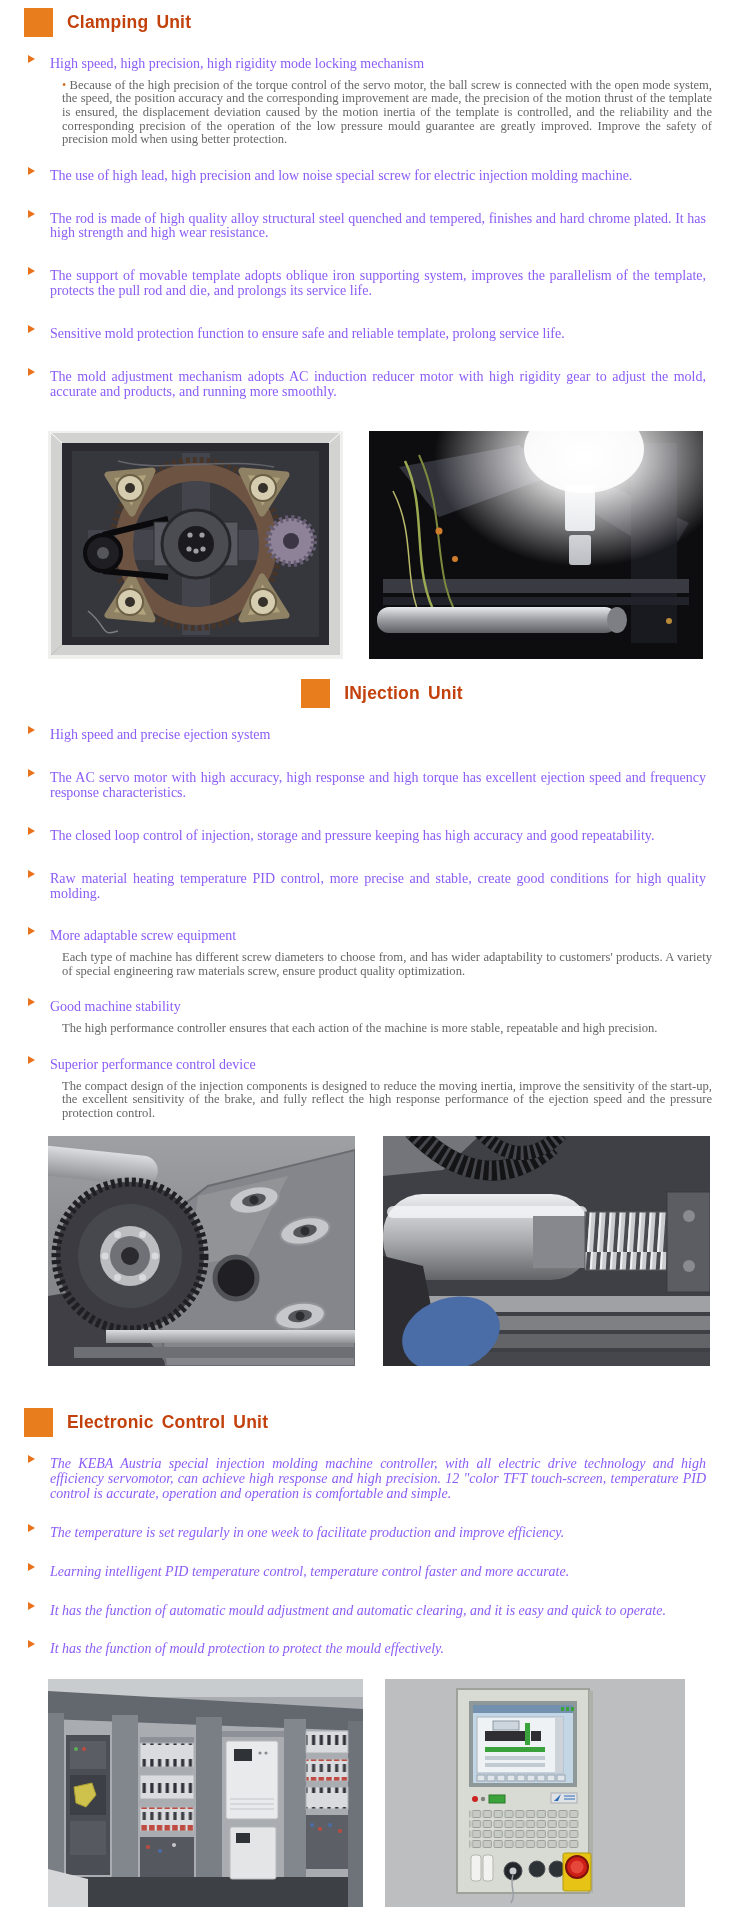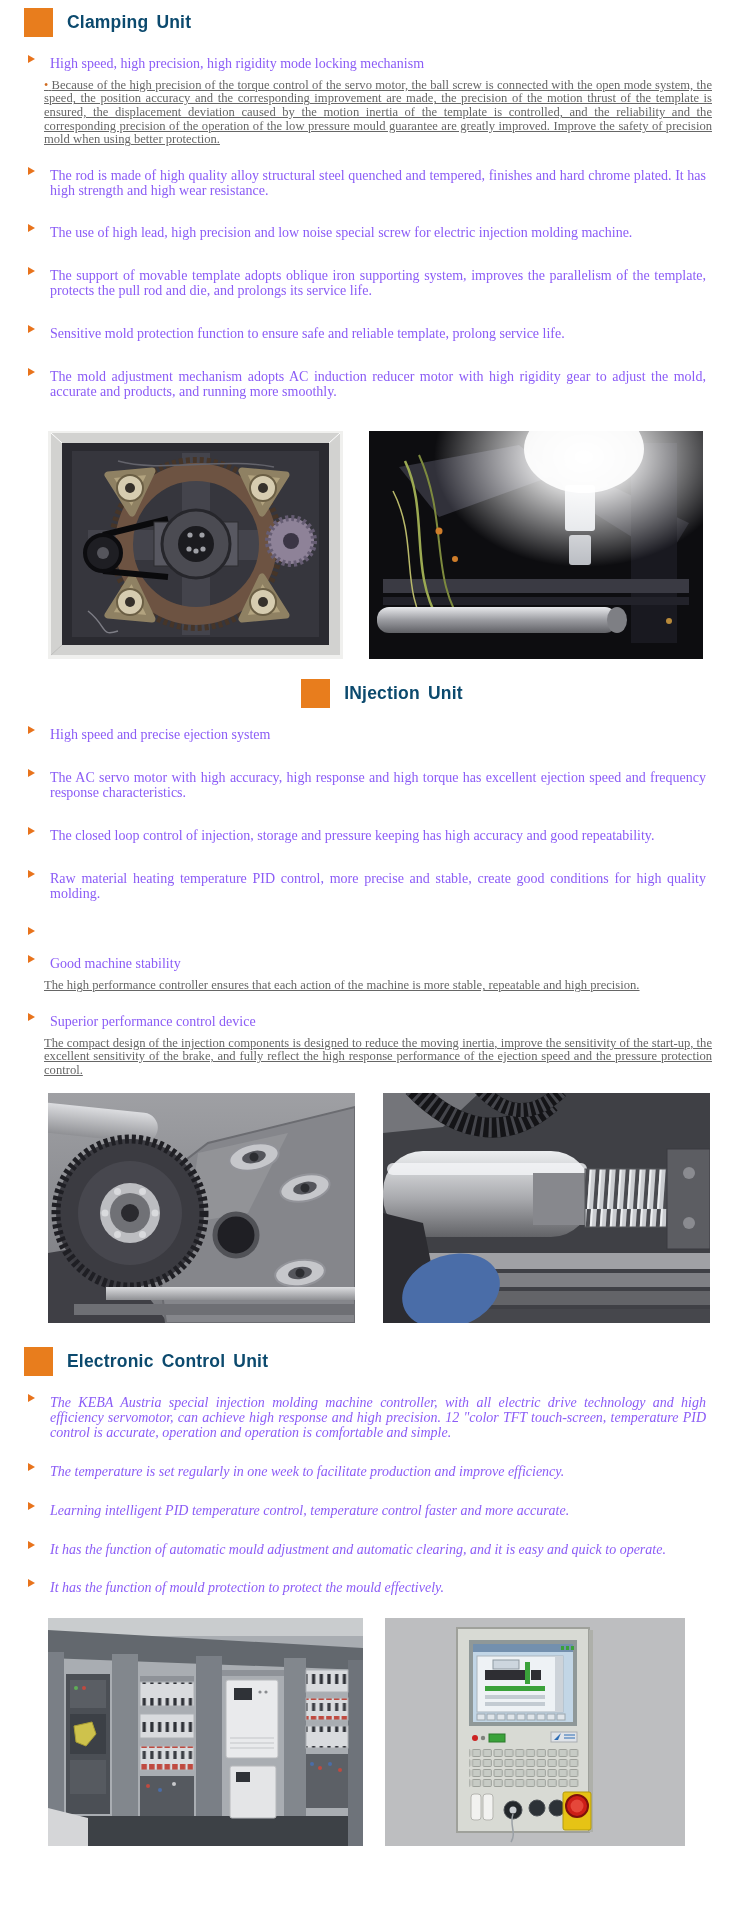--- a/index.html
+++ b/index.html
@@ -2,31 +2,31 @@
 <html><head>
 <meta charset="utf-8">
 <style>
   html,body{margin:0;padding:0;background:#fff;}
   .page{width:740px;min-height:1928px;background:#fff;padding:8px 0 30px 0;box-sizing:border-box;
         font-family:"Liberation Serif",serif;}
   
   .sec-h{display:flex;align-items:center;margin:0 0 14px 24px;}
   .sec-h .sq{width:29px;height:29px;background:#e87d1d;flex:0 0 auto;}
   .sec-h h2{margin:0 0 0 14px;font-family:"Liberation Sans",sans-serif;font-weight:bold;
-            font-size:17.5px;color:#0c4a6e;letter-spacing:.2px;word-spacing:3px;}
-  .mt20{margin-top:20px;justify-content:center;} .mt42{margin-top:24px;}
+            font-size:17.5px;color:#c2410c;letter-spacing:.2px;word-spacing:3px;}
+  .mt20{margin-top:20px;justify-content:center;} .mt42{margin-top:42px;}
   
   .item{display:flex;margin:0 28px 16px 28px;}
   .s3 .item{margin-bottom:12px;font-style:italic;}
   .tri{flex:0 0 auto;width:0;height:0;border-left:7px solid #e8731c;
        border-top:4.5px solid transparent;border-bottom:4.5px solid transparent;
        margin:4px 9px 0 0;}
   .itxt{flex:1;}
   .lead{margin:6px;font-size:14px;line-height:1.06;color:#8b5cf6;text-align:justify;}
-  .sub{margin:7px 0 0 0;font-size:12.6px;line-height:1.08;color:#666;text-align:justify;text-decoration:underline;}
+  .sub{margin:7px 0 0 18px;font-size:12.6px;line-height:1.08;color:#666;text-align:justify;}
   .dot{color:#cf6a1e;font-size:12px;}
   
   .photo-row{display:flex;margin-left:48px;}
   .photo-row svg{display:block;flex:0 0 auto;}
   .g26{gap:26px;margin-top:26px;} .g28{gap:28px;margin-top:14px;} .g22{gap:22px;margin-top:16px;}
 </style>
 </head>
 <body>
 
 <div class="page">
@@ -39,27 +39,27 @@
   <div class="item">
     <span class="tri"></span>
     <div class="itxt">
       <p class="lead">High speed, high precision, high rigidity mode locking mechanism</p>
       <p class="sub"><span class="dot">•</span> <span>Because of the high precision of the torque control of the servo motor, the ball screw is connected with the open mode system, the speed, the position accuracy and the corresponding improvement are made, the precision of the motion thrust of the template is ensured, the displacement deviation caused by the motion inertia of the template is controlled, and the reliability and the corresponding precision of the operation of the low pressure mould guarantee are greatly improved. Improve the safety of precision mold when using better protection.</span></p>
     </div>
   </div>
   <div class="item">
     <span class="tri"></span>
     <div class="itxt">
+        <p class="lead">The use of high lead, high precision and low noise special screw for electric injection molding machine.</p>
+      </div>
+  </div>
+  <div class="item">
+    <span class="tri"></span>
+    <div class="itxt">
         <p class="lead">The rod is made of high quality alloy structural steel quenched and tempered, finishes and hard chrome plated. It has high strength and high wear resistance.</p>
-      </div>
-  </div>
-  <div class="item">
-    <span class="tri"></span>
-    <div class="itxt">
-        <p class="lead">The use of high lead, high precision and low noise special screw for electric injection molding machine.</p>
       </div>
   </div>
   <div class="item">
     <span class="tri"></span>
     <div class="itxt">
         <p class="lead">The support of movable template adopts oblique iron supporting system, improves the parallelism of the template, protects the pull rod and die, and prolongs its service life.</p>
       </div>
   </div>
   <div class="item">
     <span class="tri"></span>
@@ -184,20 +184,22 @@
   </div>
   <div class="item">
     <span class="tri"></span>
     <div class="itxt">
         <p class="lead">Raw material heating temperature PID control, more precise and stable, create good conditions for high quality molding.</p>
       </div>
   </div>
   <div class="item">
     <span class="tri"></span>
     <div class="itxt">
+      <p class="lead">More adaptable screw equipment</p>
+      <p class="sub">Each type of machine has different screw diameters to choose from, and has wider adaptability to customers' products. A variety of special engineering raw materials screw, ensure product quality optimization.</p>
     </div>
   </div>
   <div class="item">
     <span class="tri"></span>
     <div class="itxt">
       <p class="lead">Good machine stability</p>
       <p class="sub">The high performance controller ensures that each action of the machine is more stable, repeatable and high precision.</p>
     </div>
   </div>
   <div class="item">

